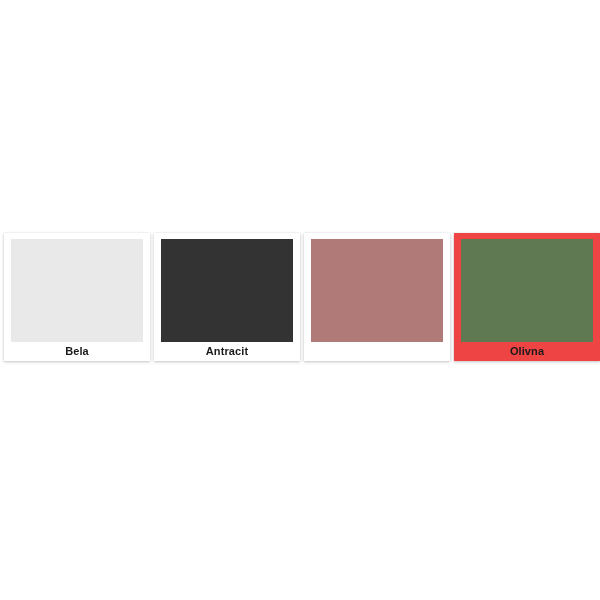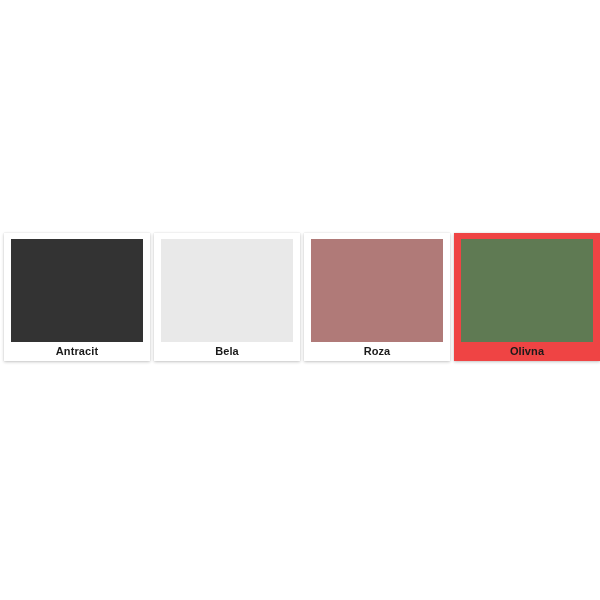--- a/index.html
+++ b/index.html
@@ -74,33 +74,32 @@
     white-space: nowrap;
     overflow: hidden;
   }
 </style>
 </head>
 <body style="background: rgb(255, 255, 255);">
 
 <div id="swatch-stage">
   <div id="swatch-row">
 
+    <div class="swatch-card" style="background: rgb(255, 255, 255);">
+      <span class="swatch-tile" style="background-color: rgb(233, 233, 233);"></span>
+      <span class="swatch-label" style="color: rgb(26, 26, 26);">Bela</span>
+    </div>
+
     <div class="swatch-card first" style="background: rgb(255, 255, 255);">
       <span class="swatch-tile" style="background-color: rgb(51, 51, 51);"></span>
       <span class="swatch-label" style="color: rgb(26, 26, 26);">Antracit</span>
     </div>
 
     <div class="swatch-card" style="background: rgb(255, 255, 255);">
-      <span class="swatch-tile" style="background-color: rgb(233, 233, 233);"></span>
-      <span class="swatch-label" style="color: rgb(26, 26, 26);">Bela</span>
-    </div>
-
-    <div class="swatch-card" style="background: rgb(255, 255, 255);">
       <span class="swatch-tile" style="background-color: rgb(176, 122, 120);"></span>
-      <span class="swatch-label" style="color: rgb(26, 26, 26);">Roza</span>
     </div>
 
     <div class="swatch-card" style="background: #ef4444;">
       <span class="swatch-tile" style="background-color: rgb(95, 122, 83);"></span>
       <span class="swatch-label" style="color: rgb(26, 26, 26);">Olivna</span>
     </div>
 
   </div>
 </div>
 

